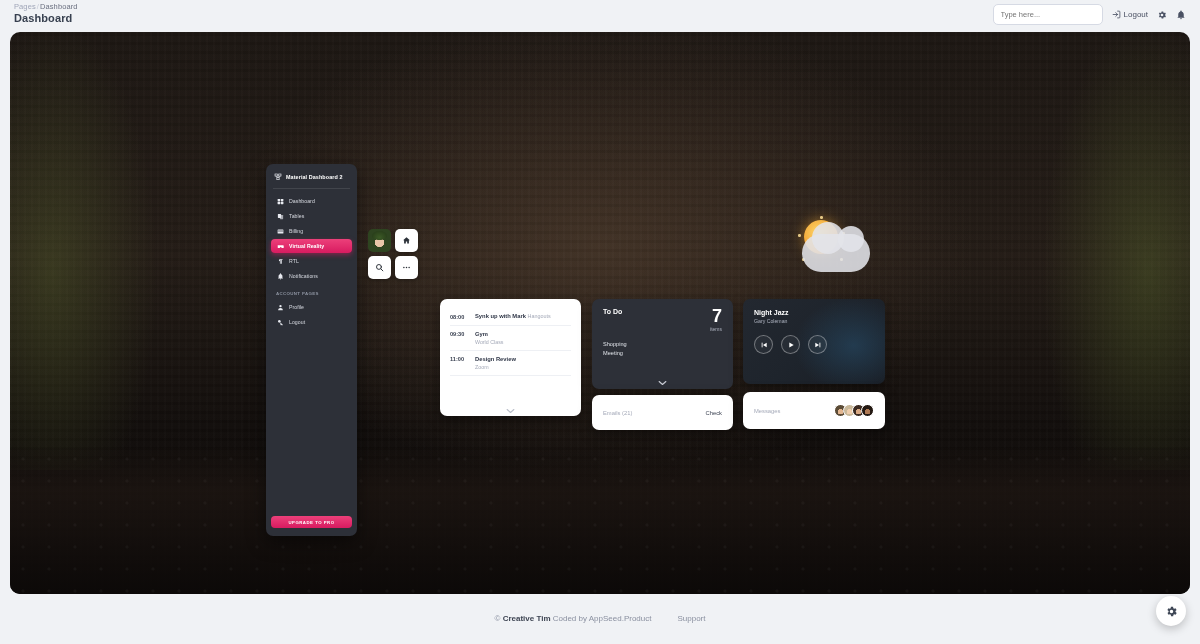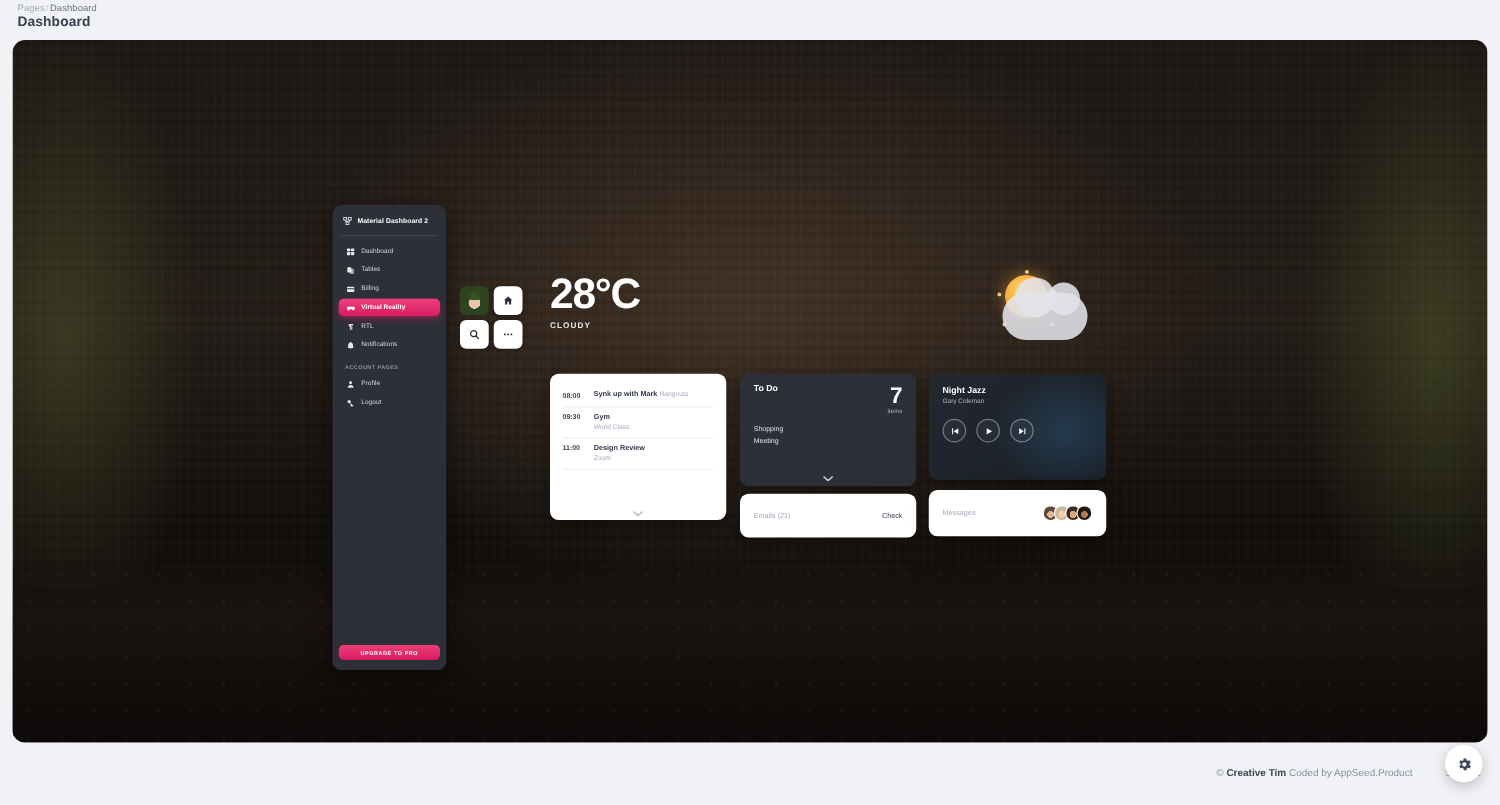--- a/index.html
+++ b/index.html
@@ -204,21 +204,21 @@
   .av:first-child { margin-left: 0; }
   .av1 { background: radial-gradient(circle at 50% 60%, #e3b690 0 32%, #5b4b36 33% 100%); }
   .av2 { background: radial-gradient(circle at 50% 60%, #f0cfae 0 32%, #c9b89a 33% 100%); }
   .av3 { background: radial-gradient(circle at 50% 60%, #d8a884 0 32%, #3b2a20 33% 100%); }
   .av4 { background: radial-gradient(circle at 50% 60%, #b07a55 0 32%, #241912 33% 100%); }
 
   
   .footer {
     position: relative;
     height: 48px;
-    display: flex; align-items: center; justify-content: flex-end;
+    display: flex; align-items: center; justify-content: center;
     padding: 0 16px;
   }
   .foot-left { font-size: 8px; color: #8a90a0; }
   .foot-left b { color: #3e4553; }
   .foot-links { display: flex; gap: 26px; }
   .foot-link { font-size: 8px; color: #8a90a0; cursor: pointer; }
   .fab {
     position: absolute; right: 14px; top: 2px;
     width: 30px; height: 30px; border-radius: 50%;
     background: #fff; box-shadow: 0 3px 10px rgba(0,0,0,.22);
@@ -232,20 +232,43 @@
 <div class="topnav">
   <div class="crumbs">
     <div class="crumb-line">
       <span>Pages</span>
       <span class="crumb-sep">/</span>
       <span class="crumb-current">Dashboard</span>
     </div>
     <div class="page-title">Dashboard</div>
   </div>
 
+  <div class="nav-right">
+    <input class="search-box" type="text" placeholder="Type here..." style="">
+    <div class="nav-link">
+      <span>
+        <svg width="9" height="9" viewBox="0 0 24 24" fill="none" stroke="currentColor" stroke-width="2.2" stroke-linecap="round" stroke-linejoin="round">
+          <path d="M10 17l5-5-5-5"></path>
+            <path d="M15 12H3"></path>
+            <path d="M15 3h4a2 2 0 0 1 2 2v14a2 2 0 0 1-2 2h-4"></path>
+        </svg>
+      </span>
+      <span>Logout</span>
+    </div>
+    <div class="icon-btn">
+      <svg width="10" height="10" viewBox="0 0 24 24" fill="currentColor">
+        <path d="M19.4 13a7.8 7.8 0 0 0 0-2l2-1.6-2-3.4-2.4 1a7.7 7.7 0 0 0-1.7-1l-.4-2.6h-4l-.4 2.6c-.6.2-1.2.6-1.7 1l-2.4-1-2 3.4L6.6 11a7.8 7.8 0 0 0 0 2l-2 1.6 2 3.4 2.4-1c.5.4 1.1.8 1.7 1l.4 2.6h4l.4-2.6c.6-.2 1.2-.6 1.7-1l2.4 1 2-3.4-2-1.6zM12 15.2A3.2 3.2 0 1 1 12 8.8a3.2 3.2 0 0 1 0 6.4z"></path>
+      </svg>
+    </div>
+    <div class="icon-btn">
+      <svg width="10" height="10" viewBox="0 0 24 24" fill="currentColor">
+        <path d="M12 22a2.2 2.2 0 0 0 2.2-2.2H9.8A2.2 2.2 0 0 0 12 22zm6.6-6v-5.3c0-3.2-1.8-5.9-4.8-6.6V3a1.8 1.8 0 0 0-3.6 0v1.1c-3 .7-4.8 3.4-4.8 6.6V16l-1.8 1.8v.9h16.8v-.9L18.6 16z"></path>
+      </svg>
+    </div>
+  </div>
 </div>
 
 <div class="hero">
   <div class="grass left"></div>
   <div class="grass right"></div>
   <div class="couch"></div>
 
   <div class="vr-sidebar">
     <div class="vr-brand">
       <span class="vr-ico">
@@ -365,24 +388,20 @@
           <svg width="9" height="9" viewBox="0 0 24 24" fill="currentColor">
               <circle cx="5" cy="12" r="2"></circle>
               <circle cx="12" cy="12" r="2"></circle>
               <circle cx="19" cy="12" r="2"></circle>
             </svg>
         </span>
       </div>
     </div>
   </div>
 
-  <div class="weather">
-    <div class="temp">28°C</div>
-    <div class="cond">CLOUDY</div>
-  </div>
   <div class="weather-icon">
     <div class="sun"></div>
     <div class="ray" style="left:2px;  top:16px;"></div>
     <div class="ray" style="left:24px; top:-2px;"></div>
     <div class="ray" style="left:46px; top:14px;"></div>
     <div class="ray" style="left:6px;  top:40px;"></div>
     <div class="ray" style="left:44px; top:40px;"></div>
     <div class="cloud"></div>
   </div>
 

